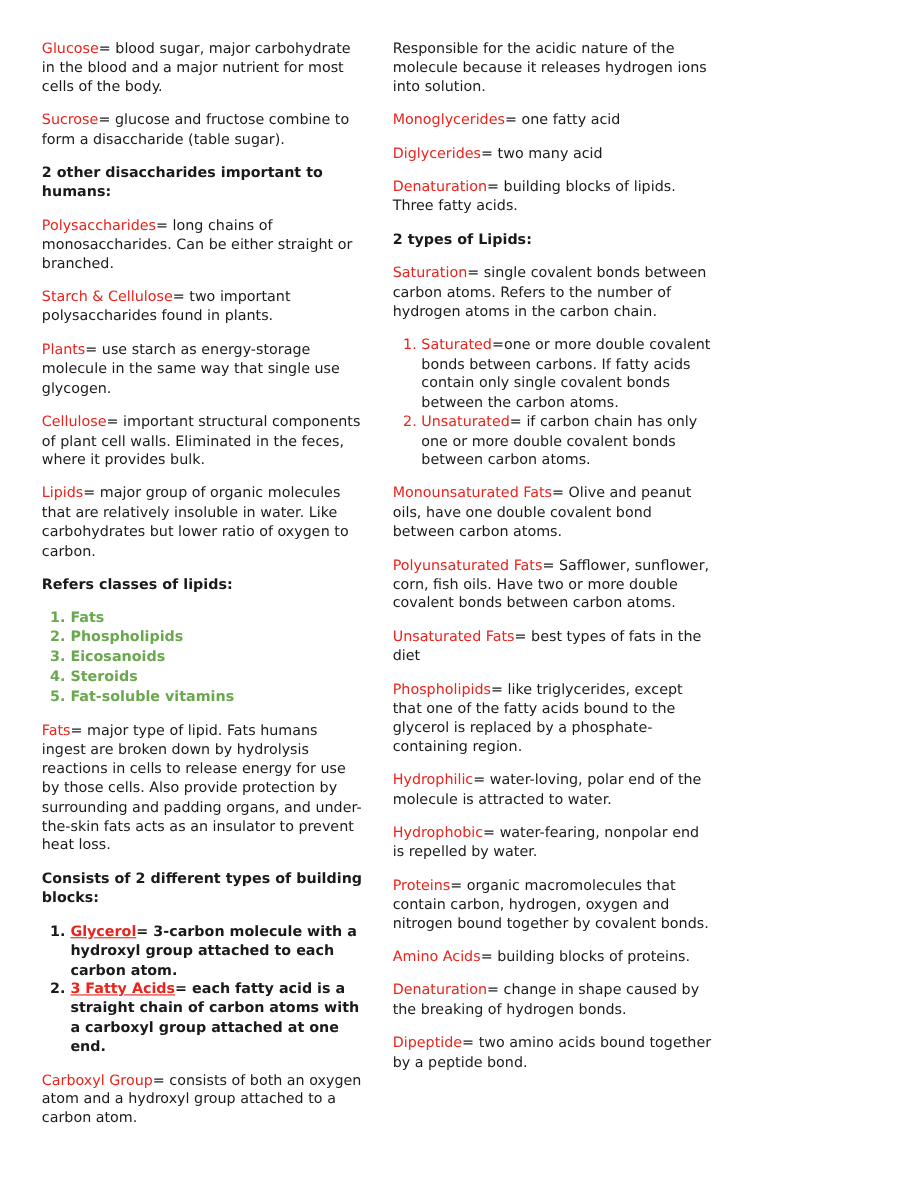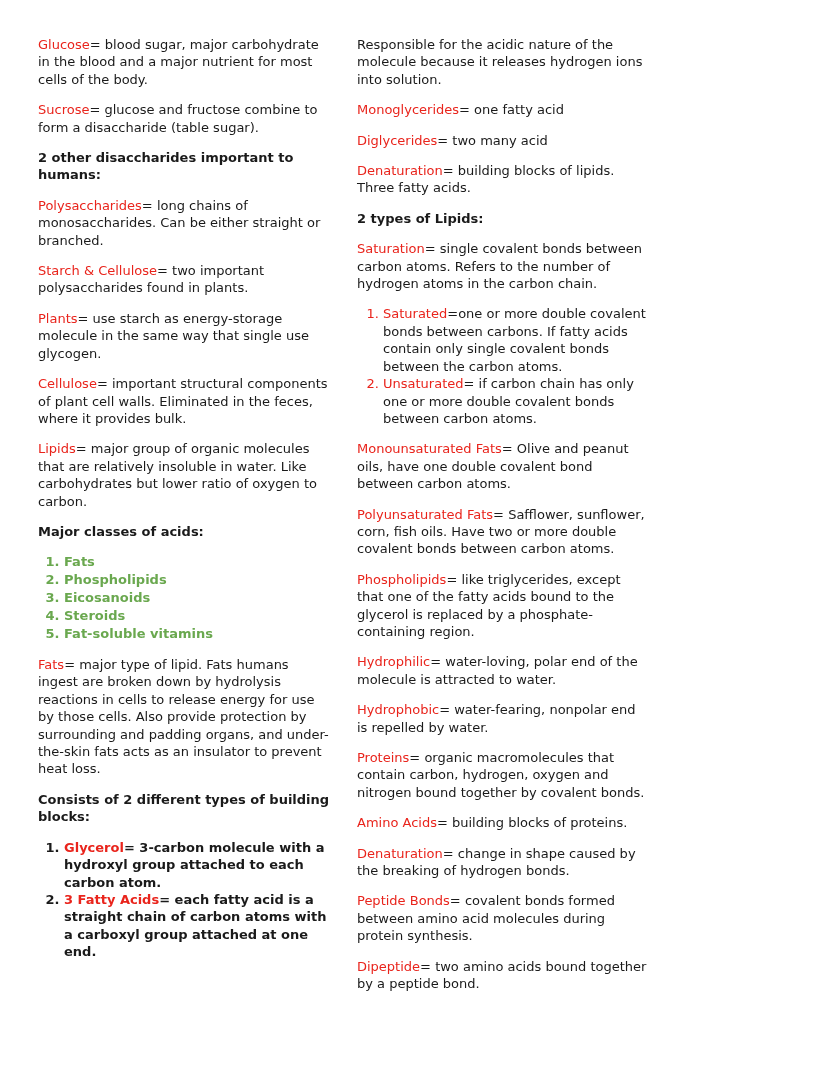--- a/index.html
+++ b/index.html
@@ -21,21 +21,21 @@
   }
   .column {
     flex: 1 1 0;
     min-width: 0;
     line-height: 1.34;
   }
   .column p { margin: 0 0 13px 0; }
   .heading { font-weight: bold; }
   .term { color: var(--term-red, #e9241c); }
   .bold { font-weight: bold; }
-  .bold-term { color: var(--term-red, #e9241c); font-weight: bold; }
+  .bold-term { color: var(--term-red, #e9241c); font-weight: bold; text-decoration: underline; }
   ol { margin: 0 0 13px 0; padding-left: 26px; }
   ol li { margin: 0; }
   ol.green-list li {
     color: var(--list-green, #6aa84f);
     font-weight: bold;
     line-height: 1.38;
   }
   ol.bold-list li { font-weight: bold; color: #1a1a1a; }
   ol.red-list li { color: #1a1a1a; }
   ol.red-list li::marker { color: var(--term-red, #e9241c); }
@@ -46,50 +46,51 @@
 <div class="page">
   <div class="column">
       <p class="entry"><span class="term">Glucose</span><span>= </span><span>blood sugar, major carbohydrate in the blood and a major nutrient for most cells of the body.</span></p>
       <p class="entry"><span class="term">Sucrose</span><span>= </span><span>glucose and fructose combine to form a disaccharide (table sugar).</span></p>
       <p class="heading">2 other disaccharides important to humans:</p>
       <p class="entry"><span class="term">Polysaccharides</span><span>= </span><span>long chains of monosaccharides. Can be either straight or branched.</span></p>
       <p class="entry"><span class="term">Starch &amp; Cellulose</span><span>= </span><span>two important polysaccharides found in plants.</span></p>
       <p class="entry"><span class="term">Plants</span><span>= </span><span>use starch as energy-storage molecule in the same way that single use glycogen.</span></p>
       <p class="entry"><span class="term">Cellulose</span><span>= </span><span>important structural components of plant cell walls. Eliminated in the feces, where it provides bulk.</span></p>
       <p class="entry"><span class="term">Lipids</span><span>= </span><span>major group of organic molecules that are relatively insoluble in water. Like carbohydrates but lower ratio of oxygen to carbon.</span></p>
-      <p class="heading">Major classes of acids:</p>
+      <p class="heading">Refers classes of lipids:</p>
       <ol class="green-list">
         <li>Fats</li>
         <li>Phospholipids</li>
         <li>Eicosanoids</li>
         <li>Steroids</li>
         <li>Fat-soluble vitamins</li>
       </ol>
       <p class="entry"><span class="term">Fats</span><span>= </span><span>major type of lipid. Fats humans ingest are broken down by hydrolysis reactions in cells to release energy for use by those cells. Also provide protection by surrounding and padding organs, and under-the-skin fats acts as an insulator to prevent heat loss.</span></p>
       <p class="heading">Consists of 2 different types of building blocks:</p>
       <ol class="bold-list">
         <li><span class="bold-term">Glycerol</span><span class="bold">= </span><span class="bold">3-carbon molecule with a hydroxyl group attached to each carbon atom.</span></li>
         <li><span class="bold-term">3 Fatty Acids</span><span class="bold">= </span><span class="bold">each fatty acid is a straight chain of carbon atoms with a carboxyl group attached at one end.</span></li>
       </ol>
+      <p class="entry"><span class="term">Carboxyl Group</span><span>= </span><span>consists of both an oxygen atom and a hydroxyl group attached to a carbon atom.</span></p>
     </div>
   <div class="column">
       <p class="entry">Responsible for the acidic nature of the molecule because it releases hydrogen ions into solution.</p>
       <p class="entry"><span class="term">Monoglycerides</span><span>= </span><span>one fatty acid</span></p>
       <p class="entry"><span class="term">Diglycerides</span><span>= </span><span>two many acid</span></p>
       <p class="entry"><span class="term">Denaturation</span><span>= </span><span>building blocks of lipids. Three fatty acids.</span></p>
       <p class="heading">2 types of Lipids:</p>
       <p class="entry"><span class="term">Saturation</span><span>= </span><span>single covalent bonds between carbon atoms. Refers to the number of hydrogen atoms in the carbon chain.</span></p>
       <ol class="red-list">
         <li><span class="term">Saturated</span><span>=</span><span>one or more double covalent bonds between carbons. If fatty acids contain only single covalent bonds between the carbon atoms.</span></li>
         <li><span class="term">Unsaturated</span><span>= </span><span>if carbon chain has only one or more double covalent bonds between carbon atoms.</span></li>
       </ol>
       <p class="entry"><span class="term">Monounsaturated Fats</span><span>= </span><span>Olive and peanut oils, have one double covalent bond between carbon atoms.</span></p>
       <p class="entry"><span class="term">Polyunsaturated Fats</span><span>= </span><span>Safflower, sunflower, corn, fish oils. Have two or more double covalent bonds between carbon atoms.</span></p>
+      <p class="entry"><span class="term">Unsaturated Fats</span><span>= </span><span>best types of fats in the diet</span></p>
       <p class="entry"><span class="term">Phospholipids</span><span>= </span><span>like triglycerides, except that one of the fatty acids bound to the glycerol is replaced by a phosphate-containing region.</span></p>
       <p class="entry"><span class="term">Hydrophilic</span><span>= </span><span>water-loving, polar end of the molecule is attracted to water.</span></p>
       <p class="entry"><span class="term">Hydrophobic</span><span>= </span><span>water-fearing, nonpolar end is repelled by water.</span></p>
       <p class="entry"><span class="term">Proteins</span><span>= </span><span>organic macromolecules that contain carbon, hydrogen, oxygen and nitrogen bound together by covalent bonds.</span></p>
       <p class="entry"><span class="term">Amino Acids</span><span>= </span><span>building blocks of proteins.</span></p>
       <p class="entry"><span class="term">Denaturation</span><span>= </span><span>change in shape caused by the breaking of hydrogen bonds.</span></p>
-      <p class="entry"><span class="term">Peptide Bonds</span><span>= </span><span>covalent bonds formed between amino acid molecules during protein synthesis.</span></p>
       <p class="entry"><span class="term">Dipeptide</span><span>= </span><span>two amino acids bound together by a peptide bond.</span></p>
     </div>
 </div>
 
 </body></html>

